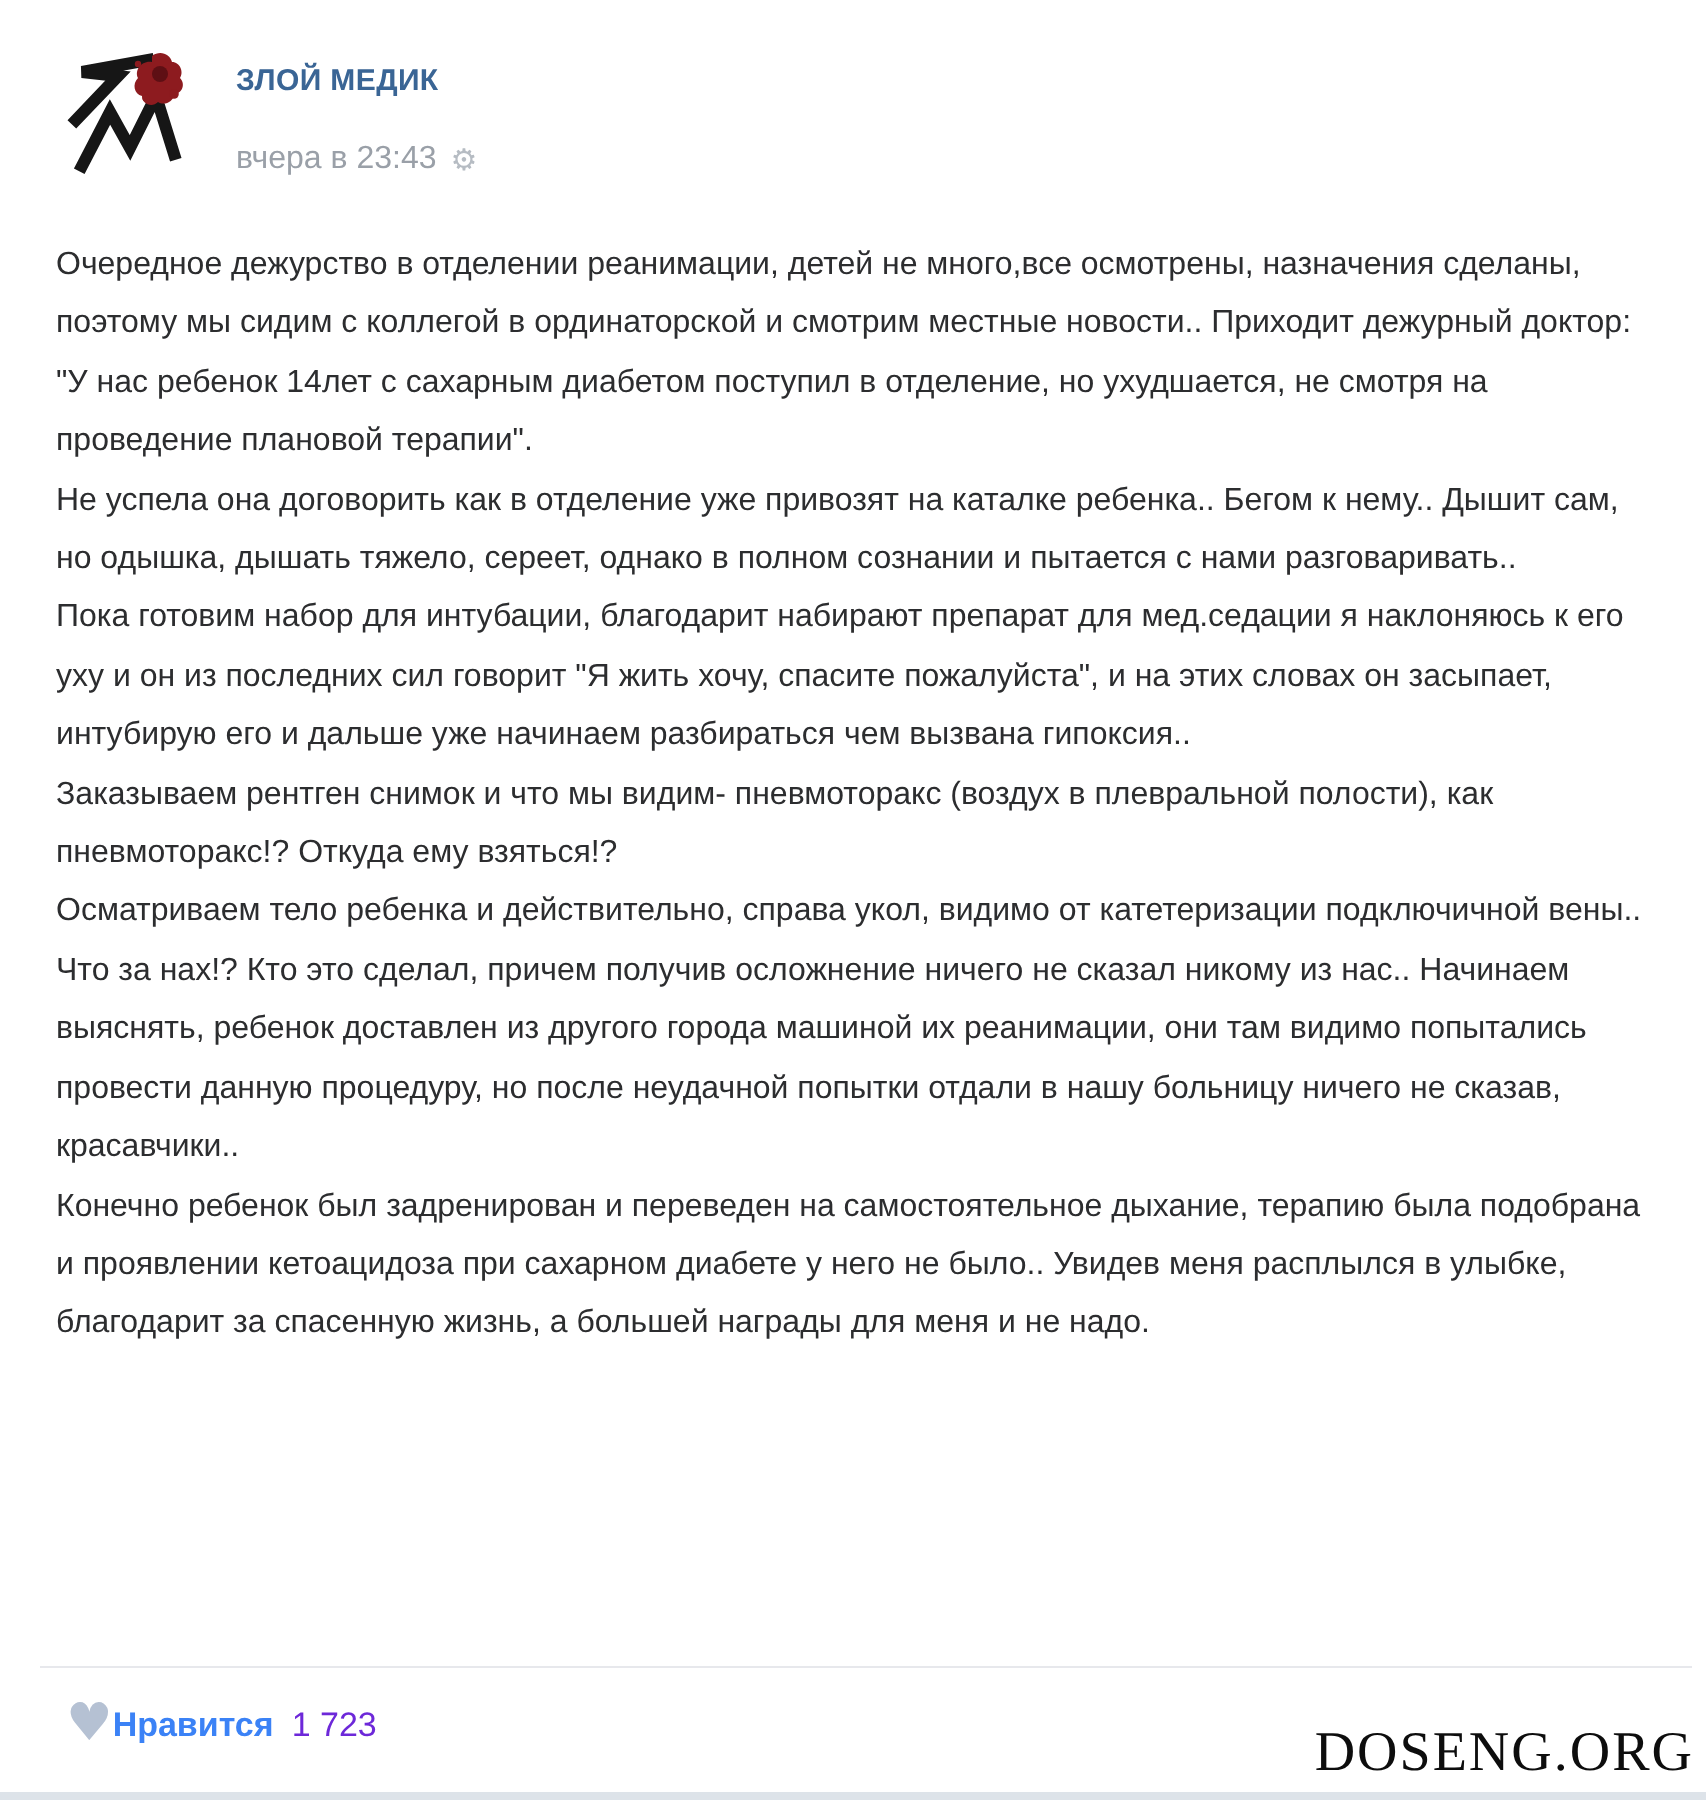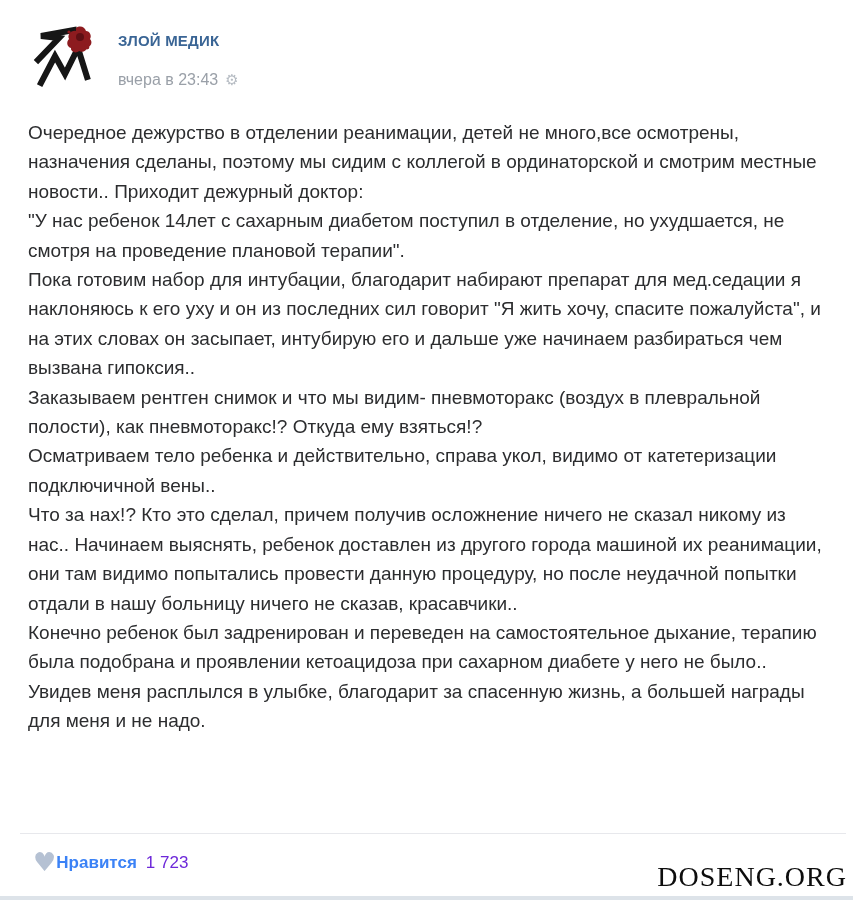--- a/index.html
+++ b/index.html
@@ -27,21 +27,21 @@
     font-size:16px; color:#9aa0a8;
   }
   .gear {
     margin-left:7px;
     font-family:"DejaVu Sans", sans-serif;
     font-size:15px; color:#b6bcc3; cursor:pointer; line-height:1;
   }
   
   .post-text {
     margin:28px 24px 0 28px;
-    font-size:19px; line-height:29.4px;
+    font-size:16px; line-height:29.4px;
     color:#2c2d2f;
   }
   .post-text .para { margin:0; }
   
   .divider {
     position:absolute; left:20px; right:7px; top:833px;
     height:1px; background:#e7e8ec;
   }
   .like-row {
     position:absolute; left:33px; top:848px; height:30px;
@@ -86,20 +86,21 @@
       <div class="post-meta">
         <span class="timestamp">вчера в 23:43</span>
         <span class="gear">⚙</span>
       </div>
     </div>
   </div>
 
   <div class="post-text">
       <div class="para">Очередное дежурство в отделении реанимации, детей не много,все осмотрены, назначения сделаны, поэтому мы сидим с коллегой в ординаторской и смотрим местные новости.. Приходит дежурный доктор:</div>
       <div class="para">"У нас ребенок 14лет с сахарным диабетом поступил в отделение, но ухудшается, не смотря на проведение плановой терапии".</div>
+      <div class="para">Не успела она договорить как в отделение уже привозят на каталке ребенка.. Бегом к нему.. Дышит сам, но одышка, дышать тяжело, сереет, однако в полном сознании и пытается с нами разговаривать..</div>
       <div class="para">Пока готовим набор для интубации, благодарит набирают препарат для мед.седации я наклоняюсь к его уху и он из последних сил говорит "Я жить хочу, спасите пожалуйста", и на этих словах он засыпает, интубирую его и дальше уже начинаем разбираться чем вызвана гипоксия..</div>
       <div class="para">Заказываем рентген снимок и что мы видим- пневмоторакс (воздух в плевральной полости), как пневмоторакс!? Откуда ему взяться!?</div>
       <div class="para">Осматриваем тело ребенка и действительно, справа укол, видимо от катетеризации подключичной вены..</div>
       <div class="para">Что за нах!? Кто это сделал, причем получив осложнение ничего не сказал никому из нас.. Начинаем выяснять, ребенок доставлен из другого города машиной их реанимации, они там видимо попытались провести данную процедуру, но после неудачной попытки отдали в нашу больницу ничего не сказав, красавчики..</div>
       <div class="para">Конечно ребенок был задренирован и переведен на самостоятельное дыхание, терапию была подобрана и проявлении кетоацидоза при сахарном диабете у него не было.. Увидев меня расплылся в улыбке, благодарит за спасенную жизнь, а большей награды для меня и не надо.</div>
     </div>
 
   <div class="divider"></div>
 
   <div class="like-row">

